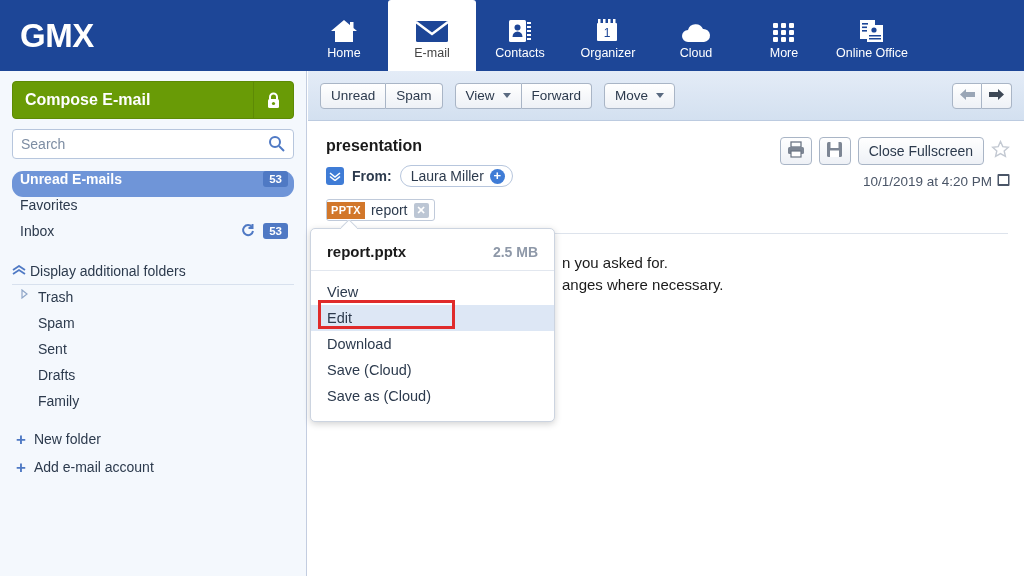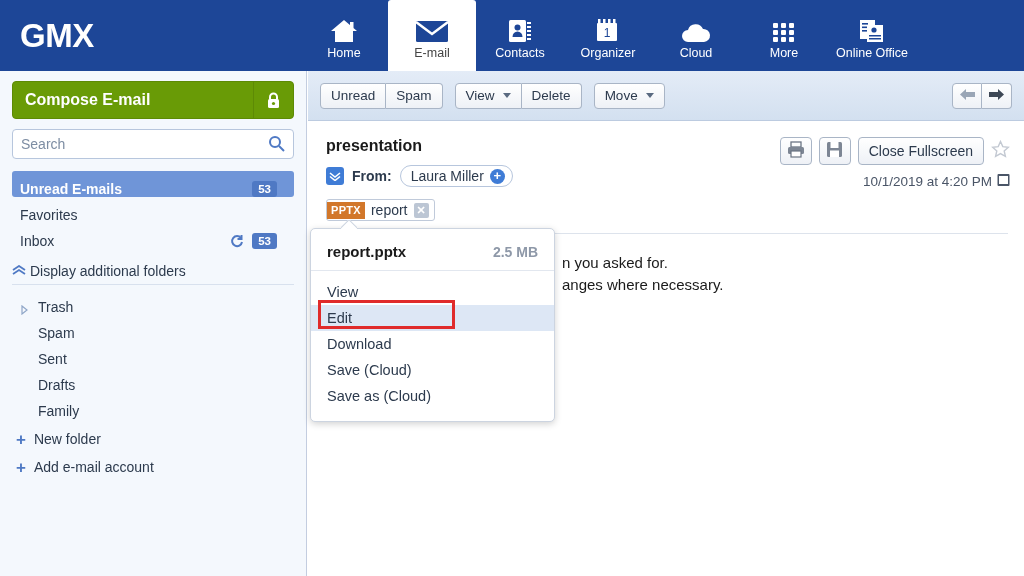--- a/index.html
+++ b/index.html
@@ -55,22 +55,22 @@
   }
   .search input {
     border: none; outline: none; font-size: 14px; color: #3b4a5e;
     background: transparent; width: 240px; font-family: "Liberation Sans", sans-serif;
   }
   .search input::placeholder { color: #7d8da3; }
   .search-ico { position: absolute; right: 8px; top: 5px; }
 
   .folders { margin-top: 12px; }
   .f-row {
-    height: 26px; display: flex; align-items: flex-end;
-    font-size: 14px; color: #2c3a4d; padding: 0 17px 0 8px; border-radius: 3px;
+    height: 26px; display: flex; align-items: flex-start;
+    font-size: 14px; color: #2c3a4d; padding: 0 6px 0 8px; border-radius: 11px;
     position: relative;
   }
   .f-row.sel { background: #6f95d8; color: #ffffff; font-weight: bold; }
   .f-row .f-label { flex: 1; }
   .badge {
     background: #4f79c4; color: #ffffff; font-size: 11.5px; font-weight: bold;
     border-radius: 3px; padding: 1px 6px; line-height: 14px;
   }
   .f-row.sel .badge { background: #4f79c4; }
   .f-icon { width: 18px; display: flex; align-items: center; }
@@ -399,21 +399,21 @@
   <div class="toolbar">
     <div class="btn-group">
       <div class="btn">Unread</div>
       <div class="btn">Spam</div>
     </div>
     <div class="btn-group">
       <div class="btn">
         <span>View</span>
         <span class="caret"></span>
       </div>
-      <div class="btn">Delete</div>
+      <div class="btn">Forward</div>
     </div>
     <div class="btn-group">
       <div class="btn">
         <span>Move</span>
         <span class="caret"></span>
       </div>
     </div>
     <div class="nav-arrows">
       <div class="arrow-btn">
         <span>

